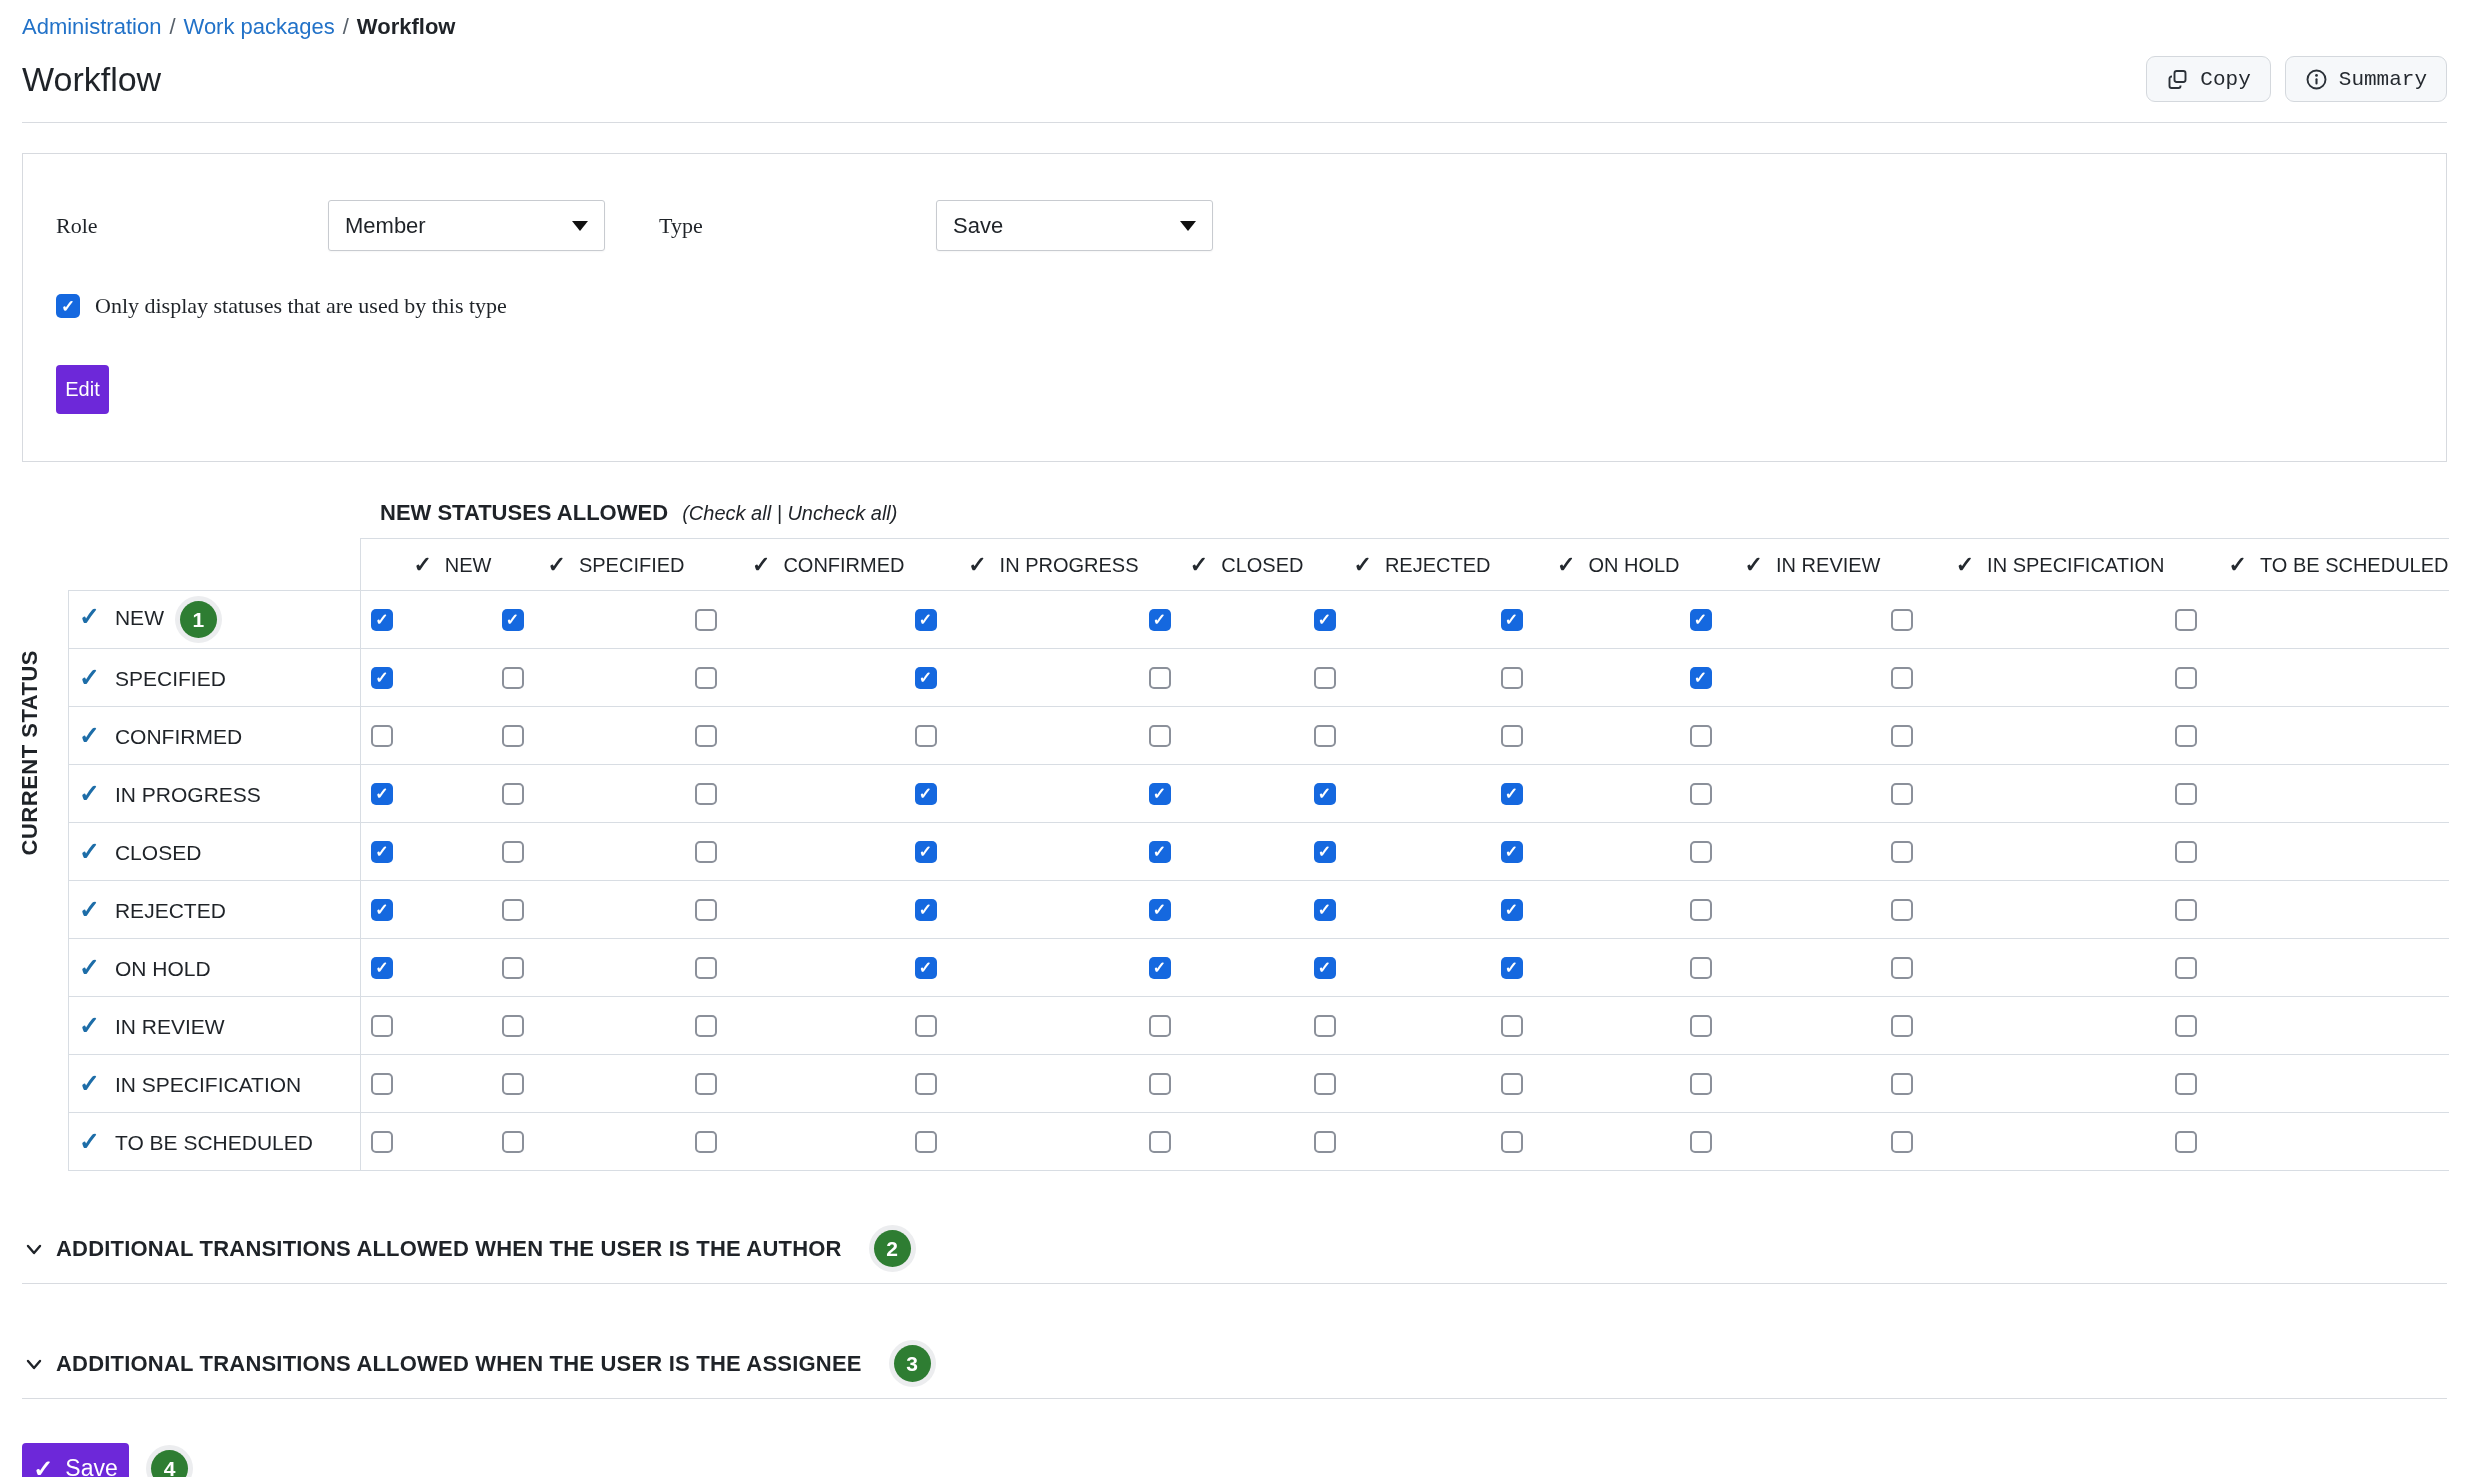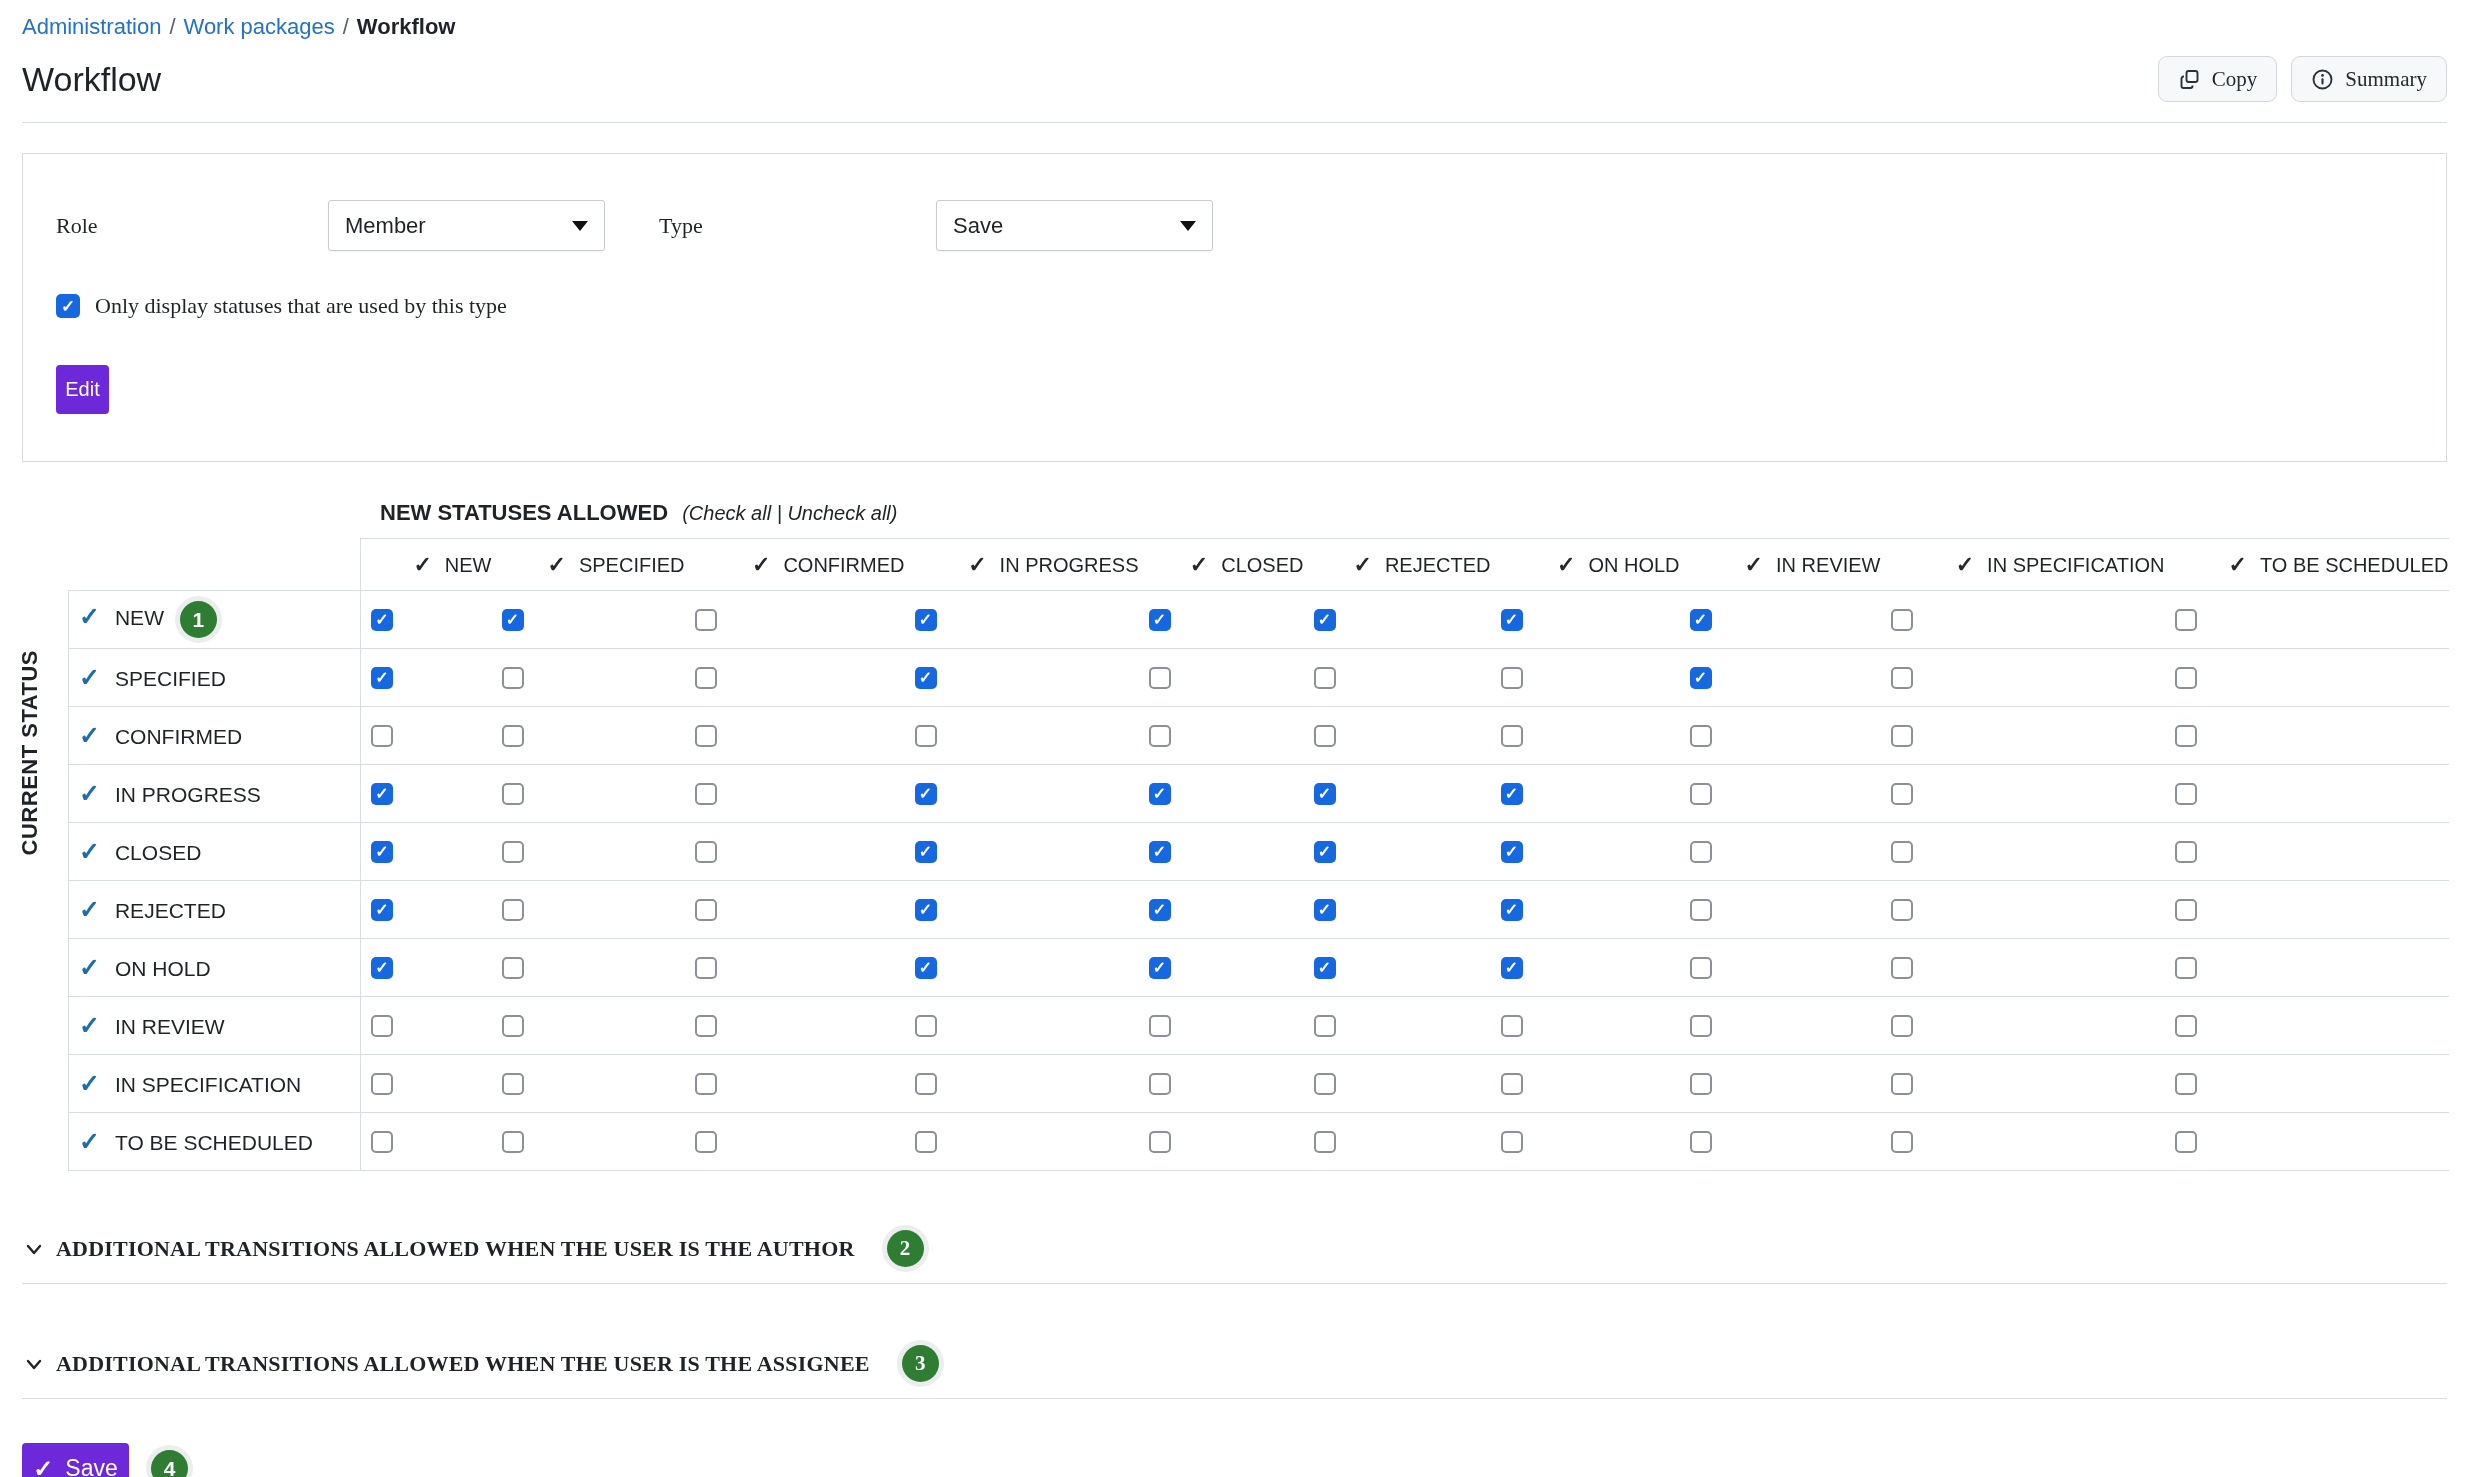--- a/index.html
+++ b/index.html
@@ -19,21 +19,21 @@
 
   
   .title-row { display:flex; justify-content:space-between; align-items:center; margin-top: 16px; }
   .page-title { font-size: 34px; font-weight: 500; color:#1f2328; }
   .top-buttons { display:flex; gap: 14px; }
   .btn-light {
     display:flex; align-items:center; gap:11px;
     height:46px; padding:0 19px;
     background:#f6f8fa; border:1px solid #d4d8dd; border-radius:9px;
     font-size:21px; color:#24292f; cursor:pointer;
-    font-family:Liberation Serif, serif;
+    font-family:Liberation Mono, monospace;
   }
   .btn-light svg { display:block; }
 
   .divider { border:none; border-top:1px solid #d8dbe0; margin-top: 20px; }
 
   
   .form-box {
     margin-top: 30px;
     border: 1px solid #d7dadf;
     padding: 46px 33px 47px 33px;
@@ -108,21 +108,21 @@
     display:inline-flex; align-items:center; justify-content:center;
     width:37px; height:37px; border-radius:50%;
     background:#2e7d32; color:#fff; font-size:21px; font-weight:700;
     box-shadow: 0 0 0 5px #ecedef;
     vertical-align:middle; flex:0 0 auto;
   }
   .rowh .badge { margin-left: 16px; }
 
   
   .sections { margin-top: 59px; }
-  .section { margin-top: 0; font-family: Liberation Serif, serif; }
+  .section { margin-top: 0; }
   .section + .section { margin-top: 61px; }
   .section-head {
     display:flex; align-items:center; gap:10px;
     padding-bottom: 16px; border-bottom:1px solid #d8dbe0;
     cursor:pointer;
   }
   .section-title { font-size:22px; font-weight:600; color:#1f2328; letter-spacing:0.2px; }
   .section-head .badge { margin-left: 22px; }
   .chev { display:block; flex:0 0 auto; }
 

